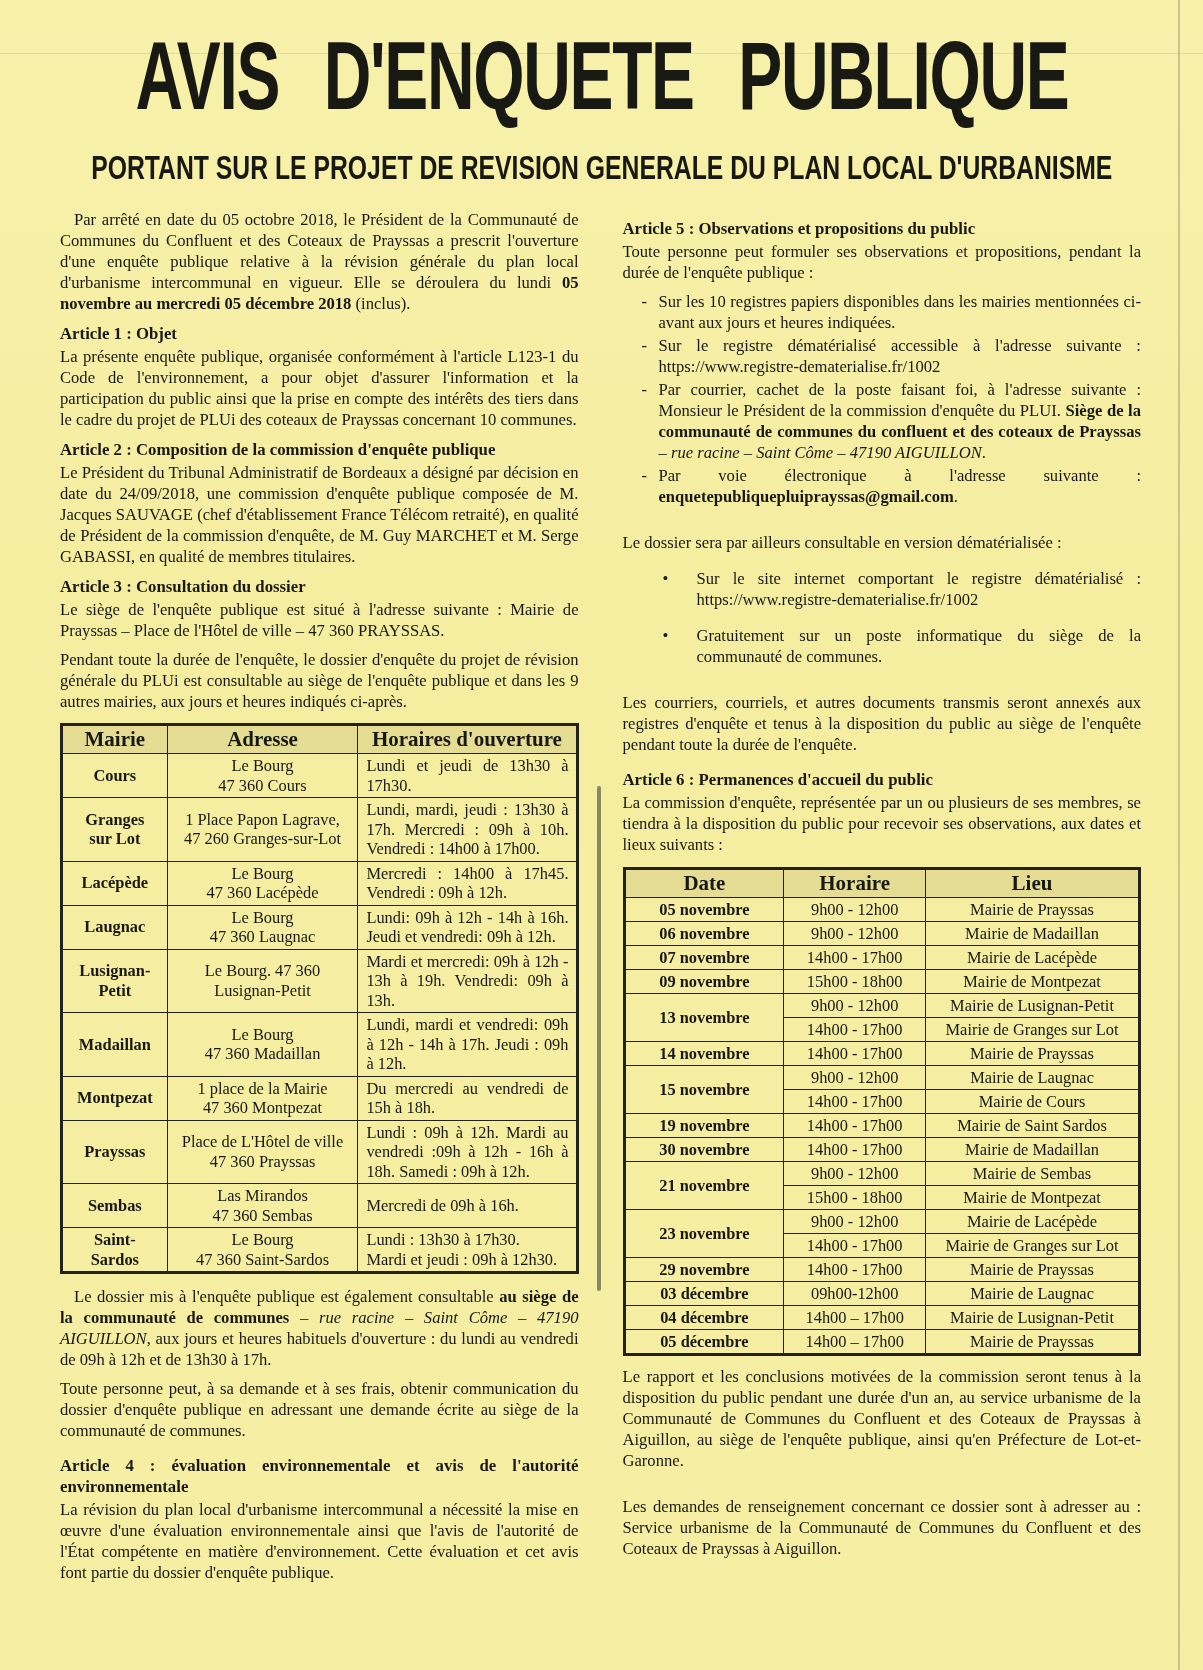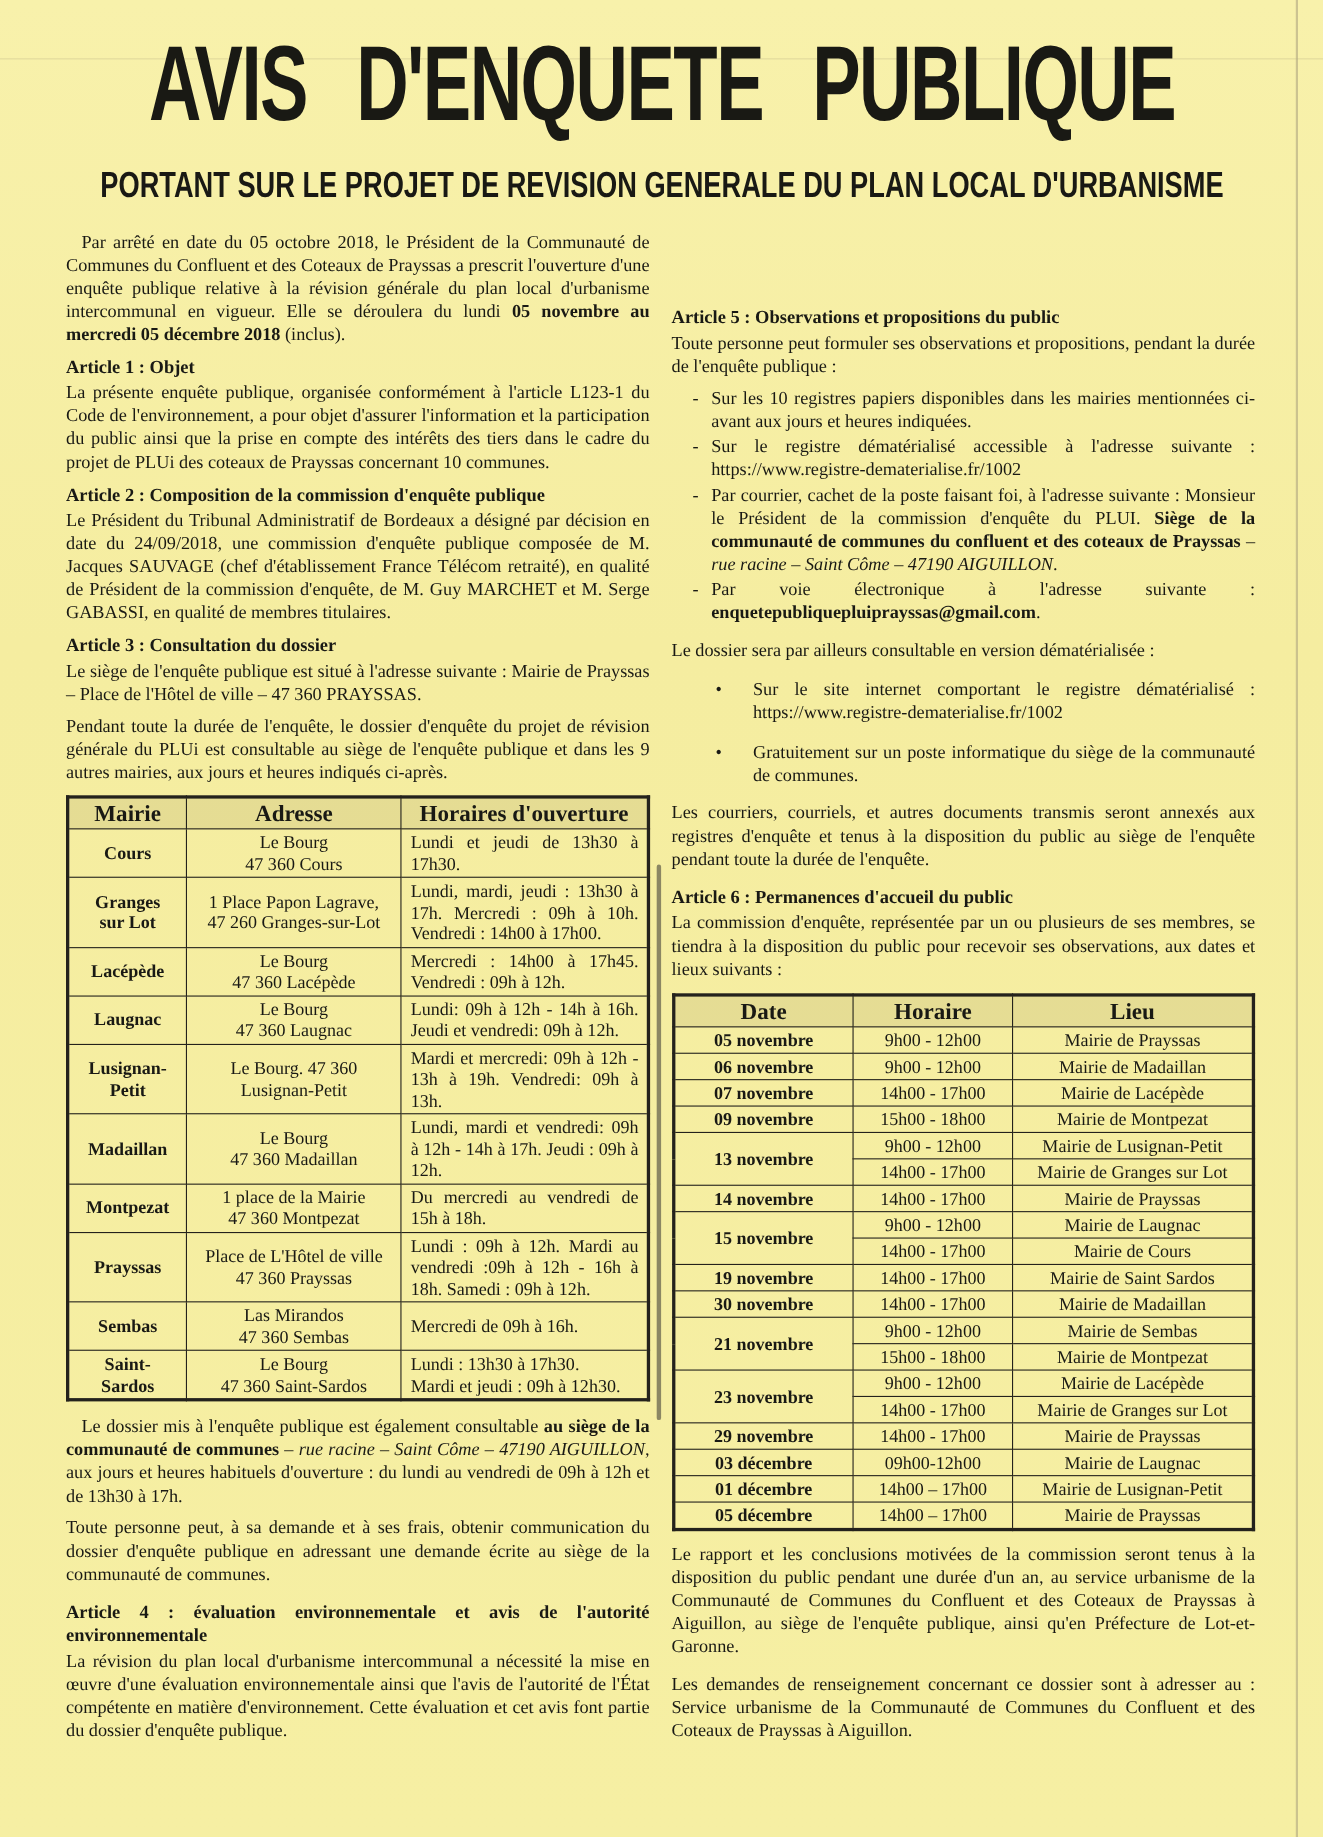--- a/index.html
+++ b/index.html
@@ -21,25 +21,25 @@
     transform:scaleX(.68);transform-origin:center;
   }
   .subtitle{margin-top:25px;}
   .sub-line{display:flex;justify-content:center;}
   .sub-line span{
     font-family:"Liberation Sans","DejaVu Sans",sans-serif;
     font-weight:700;font-size:33px;line-height:38px;white-space:nowrap;
     transform:scaleX(.75);transform-origin:center;
   }
   
-  .columns{display:flex;gap:20px;padding:22px 62px 0 60px;align-items:flex-end;}
+  .columns{display:flex;gap:44px;padding:22px 62px 0 60px;align-items:flex-start;}
   .col{flex:1;min-width:0;font-size:16.6px;line-height:21px;text-align:justify;}
   .col p{margin:0 0 8px;}
   .col p.ind{text-indent:14px;}
-  .col p.mt{margin-top:13px;}
+  .col p.mt{margin-top:25px;}
   .col h3{font-size:16.8px;font-weight:700;margin:9px 0 2px;text-align:justify;}
   .col h3.mt{margin-top:14px;}
   strong{font-weight:700;}
   em{font-style:italic;}
   
   .list{margin:0 0 2px;}
   .list .li{position:relative;margin:0 0 2px;text-align:justify;}
   .dash .li{padding-left:36px;}
   .dash .li::before{content:"-";position:absolute;left:19px;top:0;}
   .bullet .li{padding-left:74px;margin-bottom:7px;margin-top:15px;}
@@ -285,21 +285,21 @@
               <td class="b">29 novembre</td>
               <td>14h00 - 17h00</td>
               <td>Mairie de Prayssas</td>
             </tr>
             <tr>
               <td class="b">03 décembre</td>
               <td>09h00-12h00</td>
               <td>Mairie de Laugnac</td>
             </tr>
             <tr>
-              <td class="b">01 décembre</td>
+              <td class="b">04 décembre</td>
               <td>14h00 – 17h00</td>
               <td>Mairie de Lusignan-Petit</td>
             </tr>
             <tr>
               <td class="b">05 décembre</td>
               <td>14h00 – 17h00</td>
               <td>Mairie de Prayssas</td>
             </tr>
           </tbody>
         </table>

